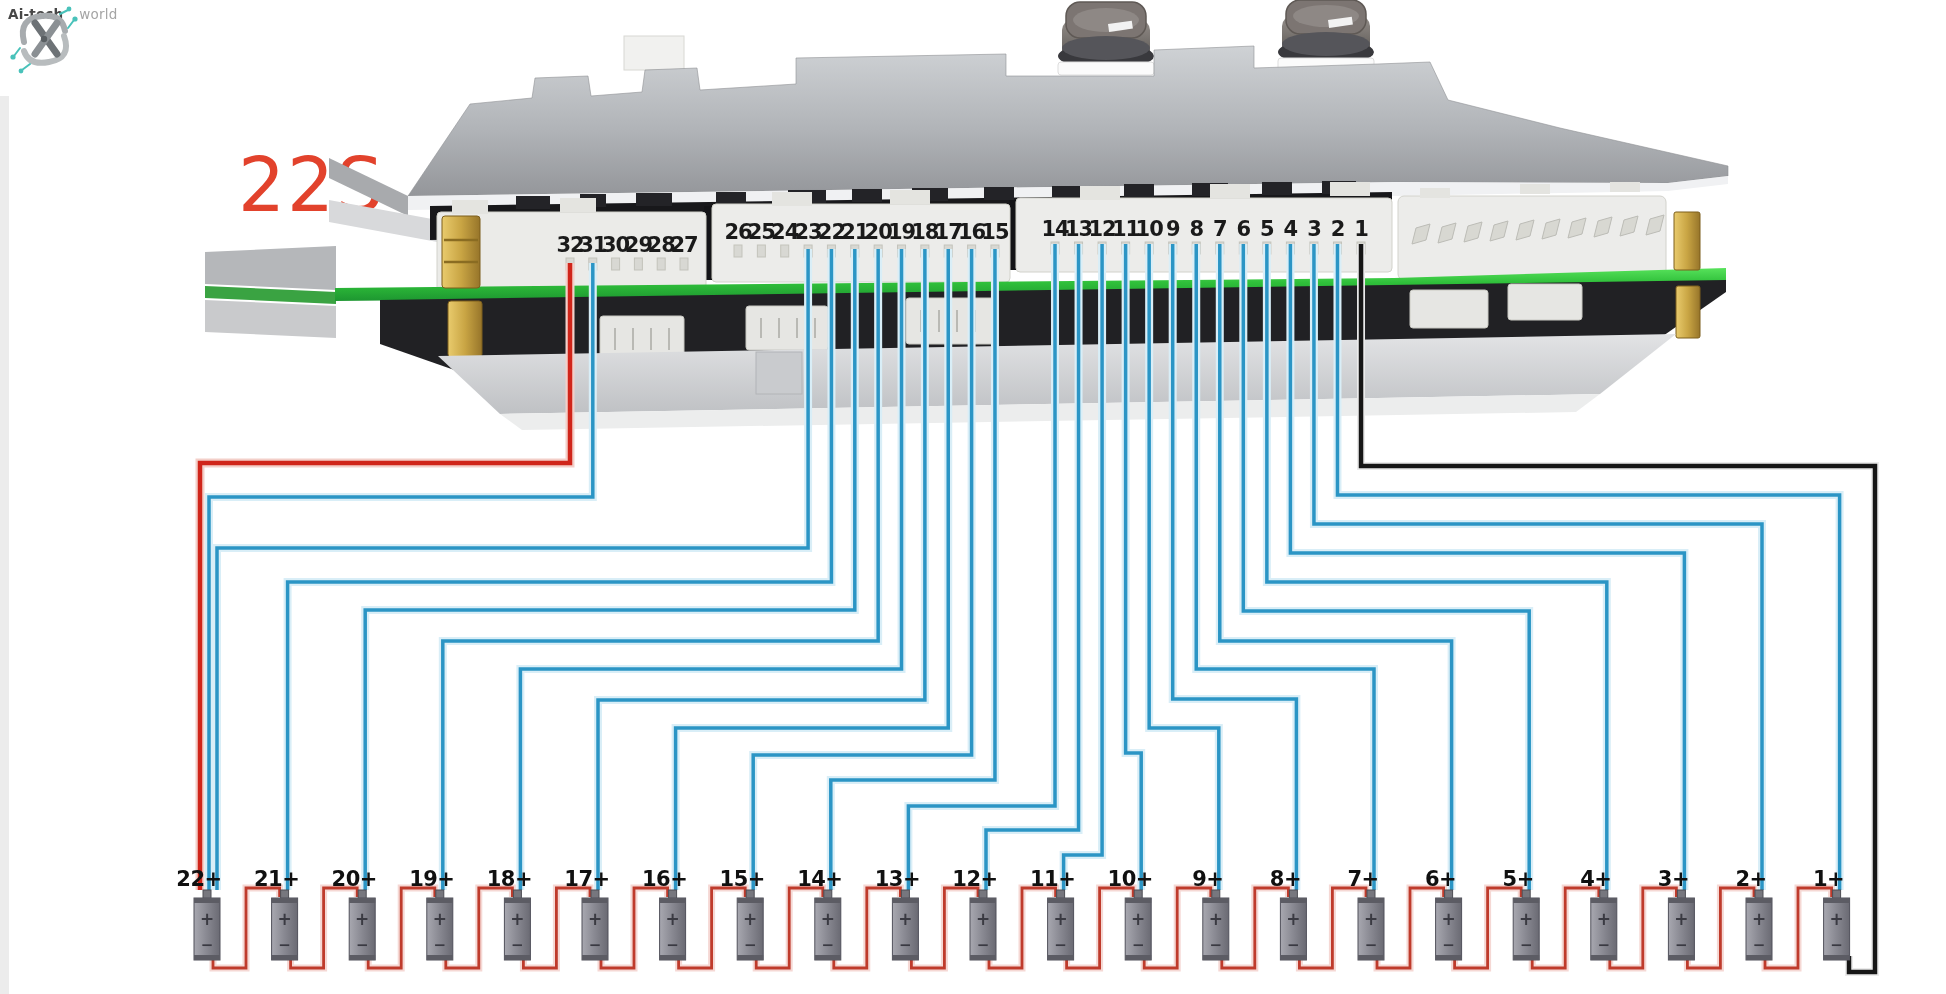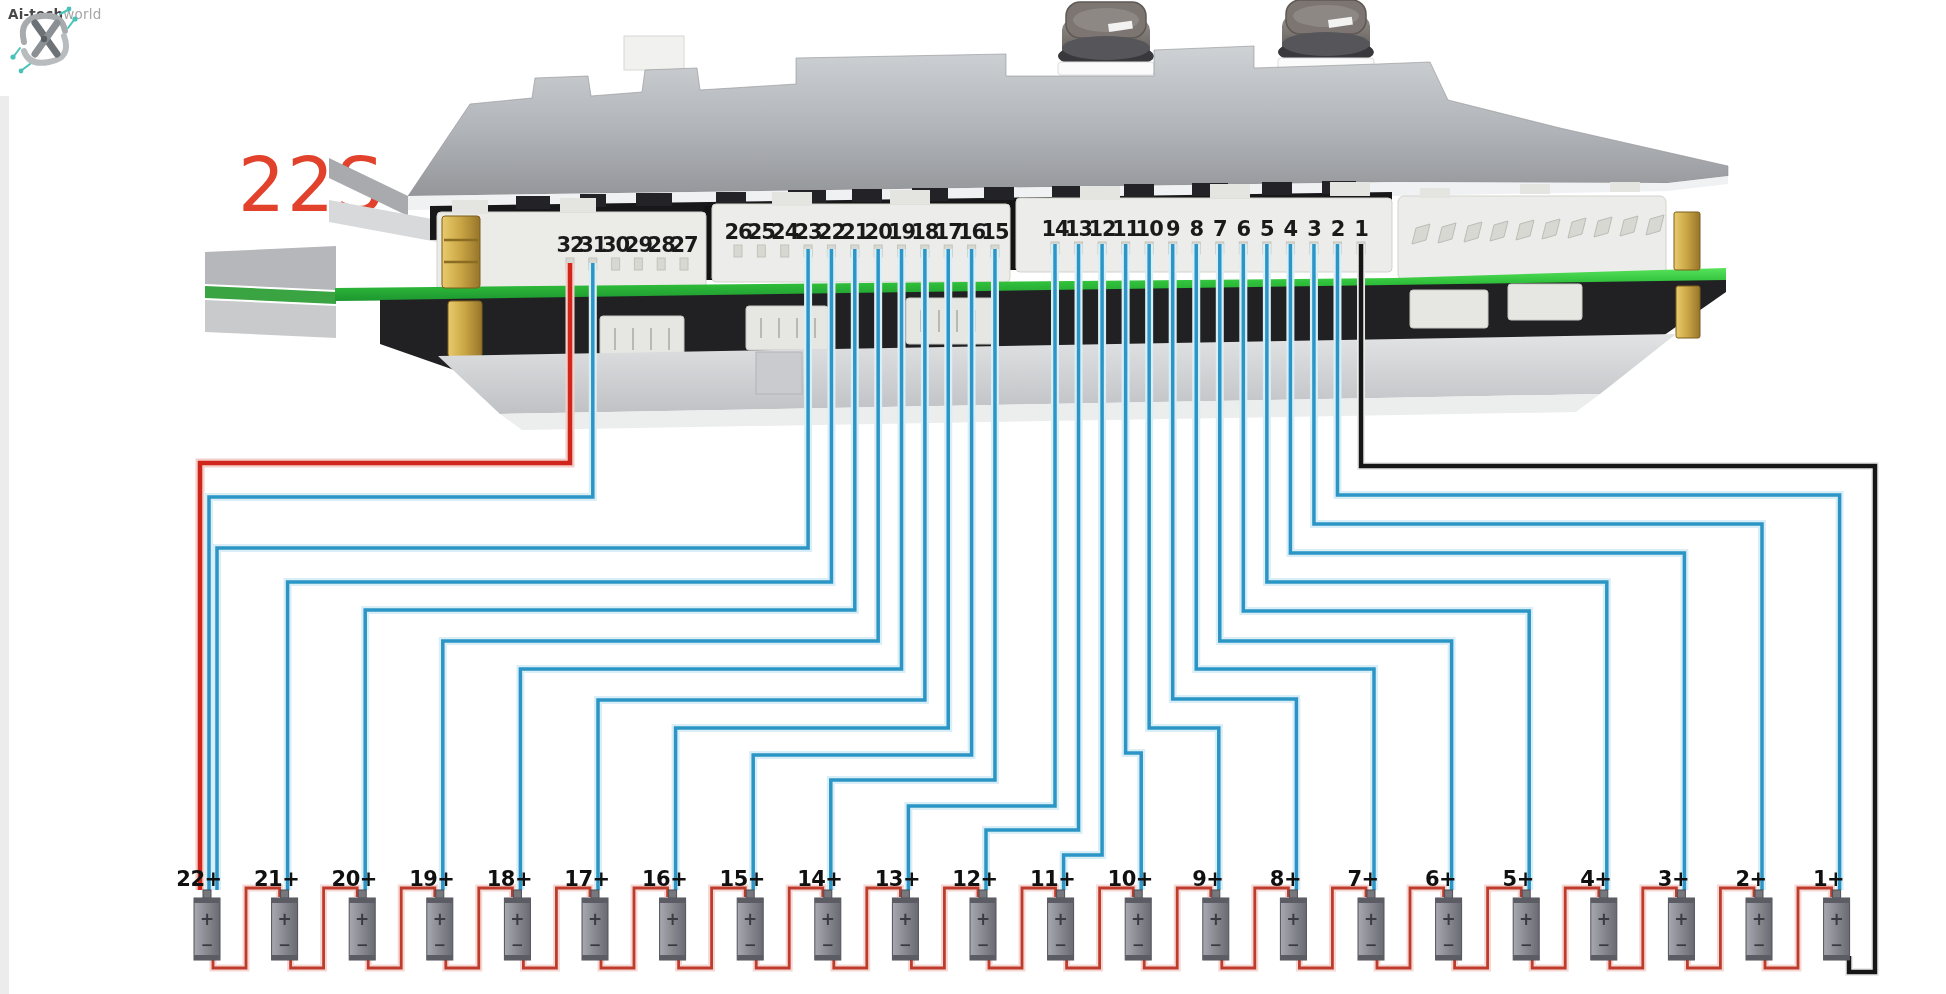--- a/index.html
+++ b/index.html
@@ -2,21 +2,21 @@
 <html><head>
 <meta charset="utf-8">
 <style>
   html,body{margin:0;padding:0;background:#ffffff;}
   body{width:1946px;height:994px;overflow:hidden;font-family:"DejaVu Sans","Liberation Sans",sans-serif;}
   .stage{position:relative;width:1946px;height:994px;background:#ffffff;}
   .edge-strip{position:absolute;left:0;top:96px;width:9px;height:898px;background:#ececec;}
   .logo{position:absolute;left:8px;top:4px;width:110px;}
   .logo-text{font-size:13.5px;margin-top:2px;letter-spacing:.2px;}
   .logo-text .b{font-weight:bold;color:#474747;}
-  .logo-text .l{color:#a5a5a5;}
+  .logo-text .l{color:#a5a5a5;margin-left:16px;}
   .title{position:absolute;left:238px;top:142px;font-size:74px;color:#e2422c;letter-spacing:2px;}
   svg{position:absolute;left:0;top:0;}
   text{user-select:none;}
 </style>
 </head>
 <body>
 
 <div class="stage">
   <div class="edge-strip"></div>
 

